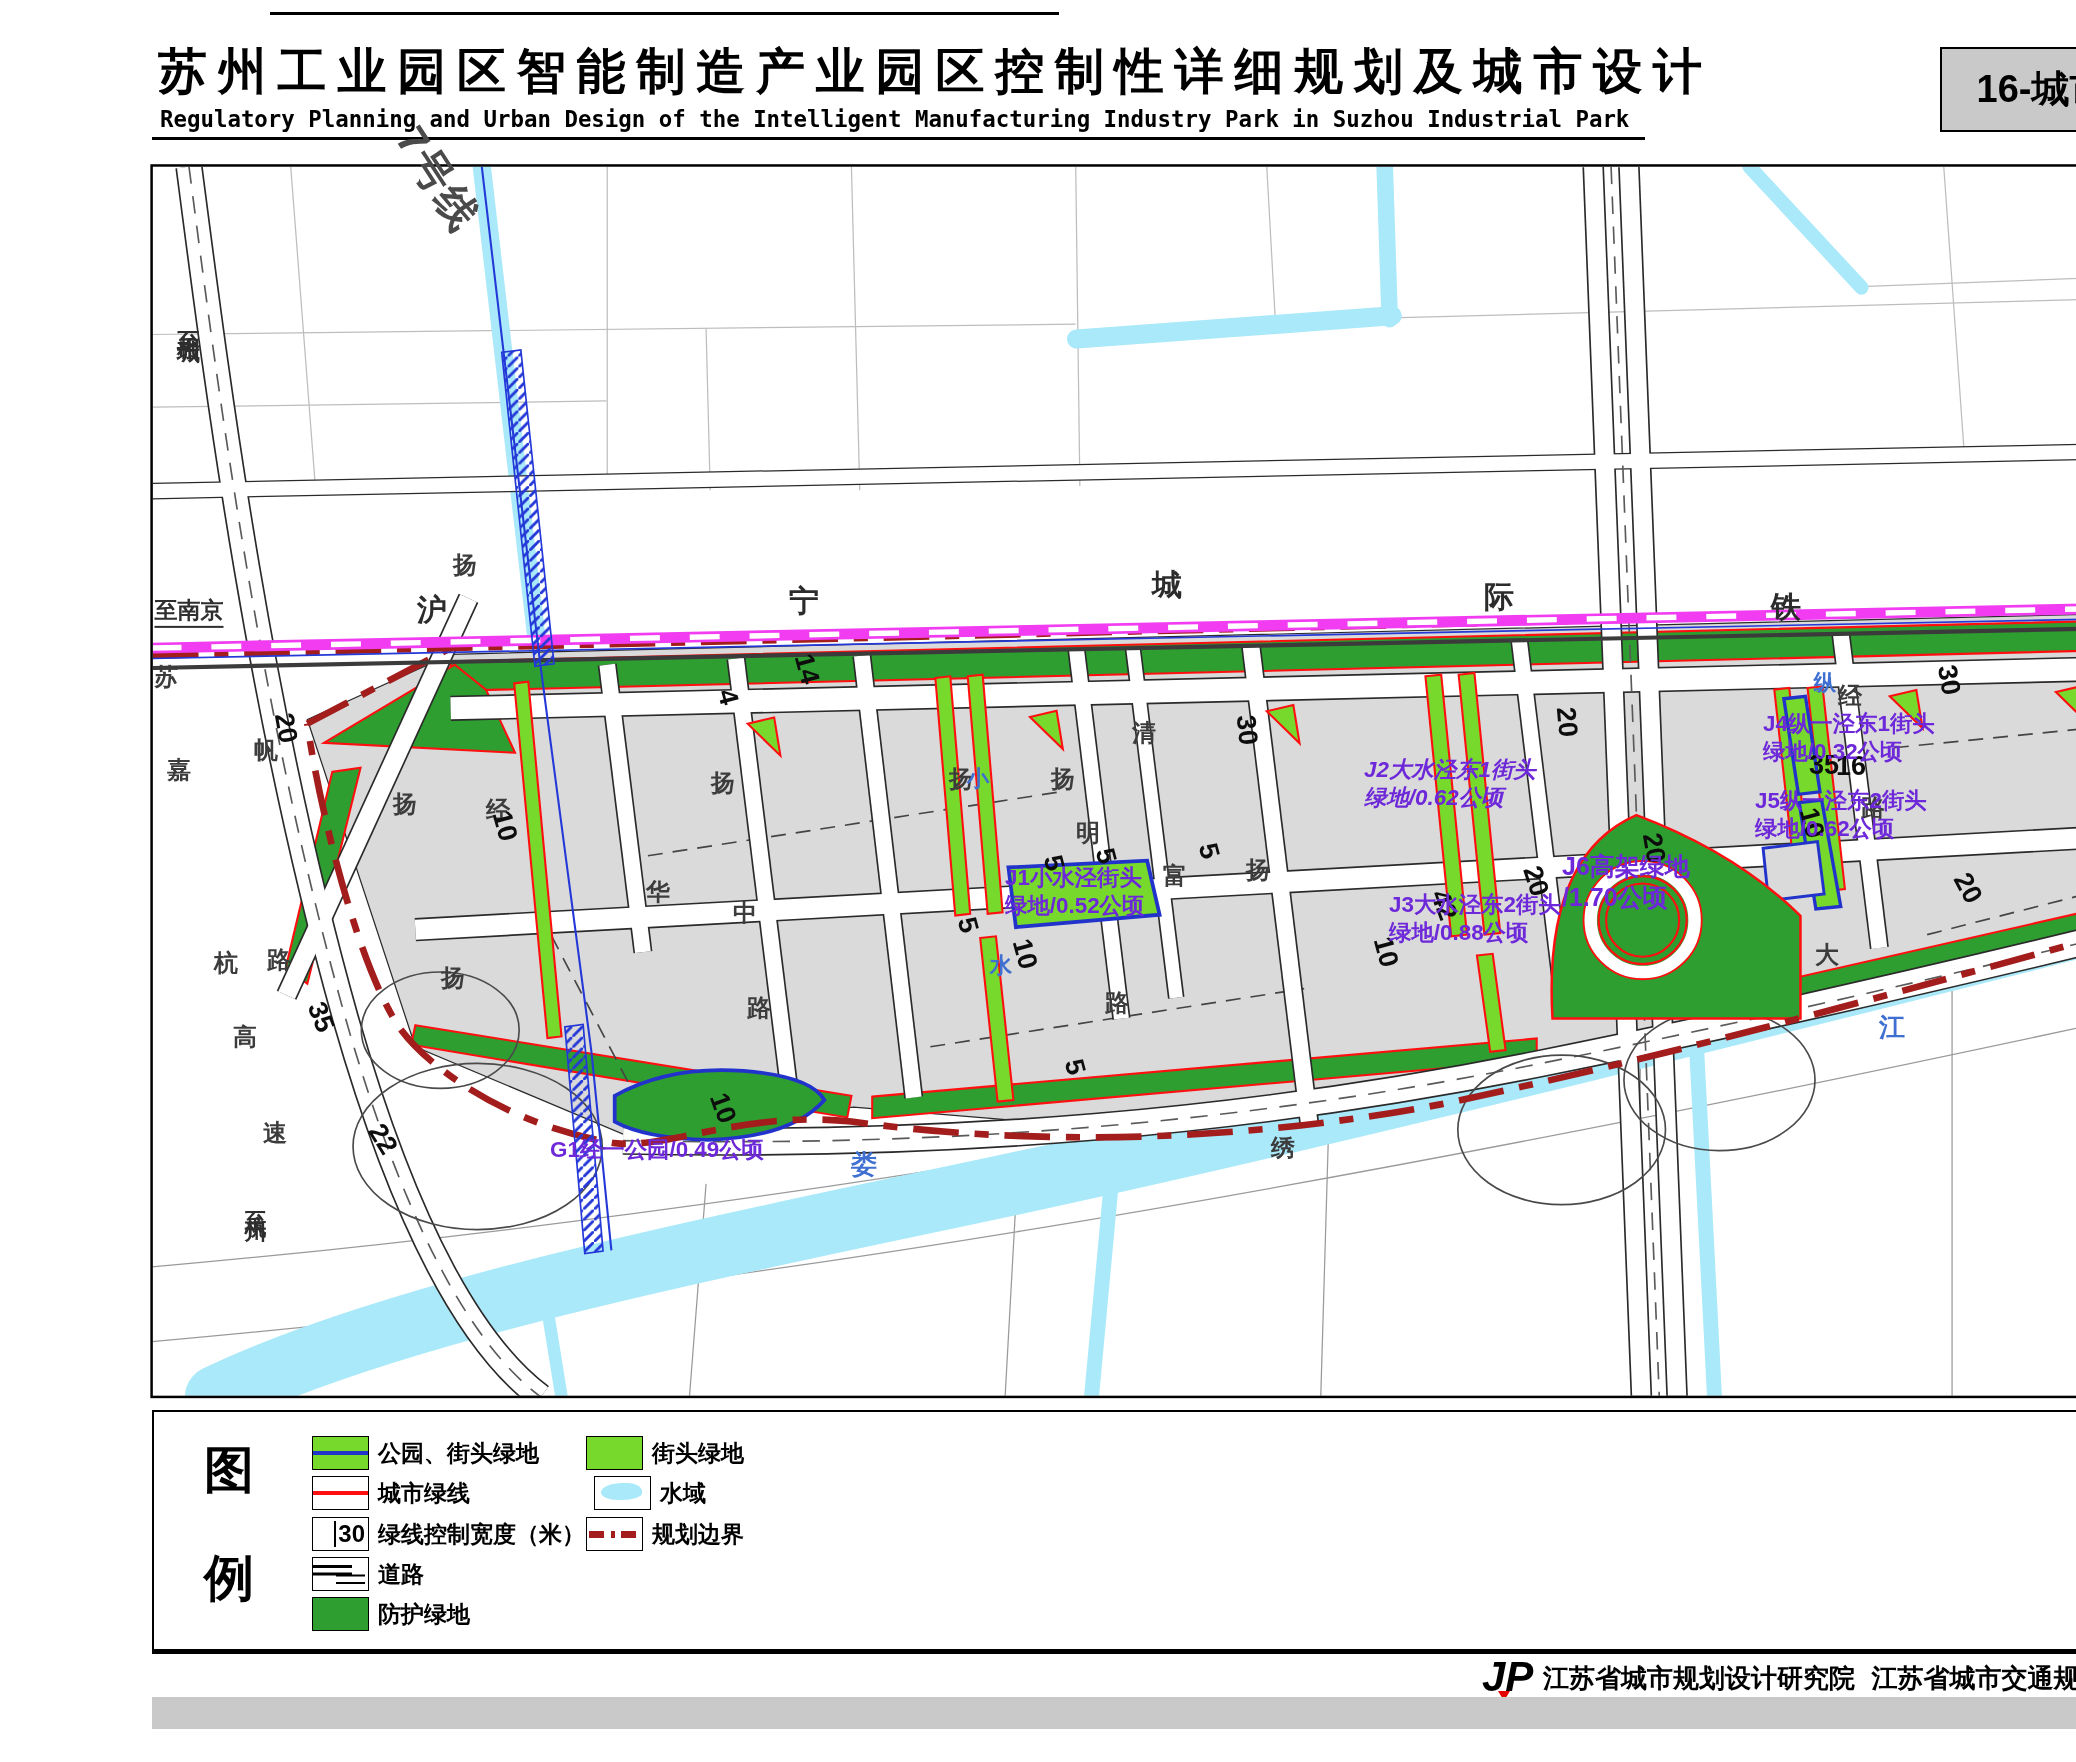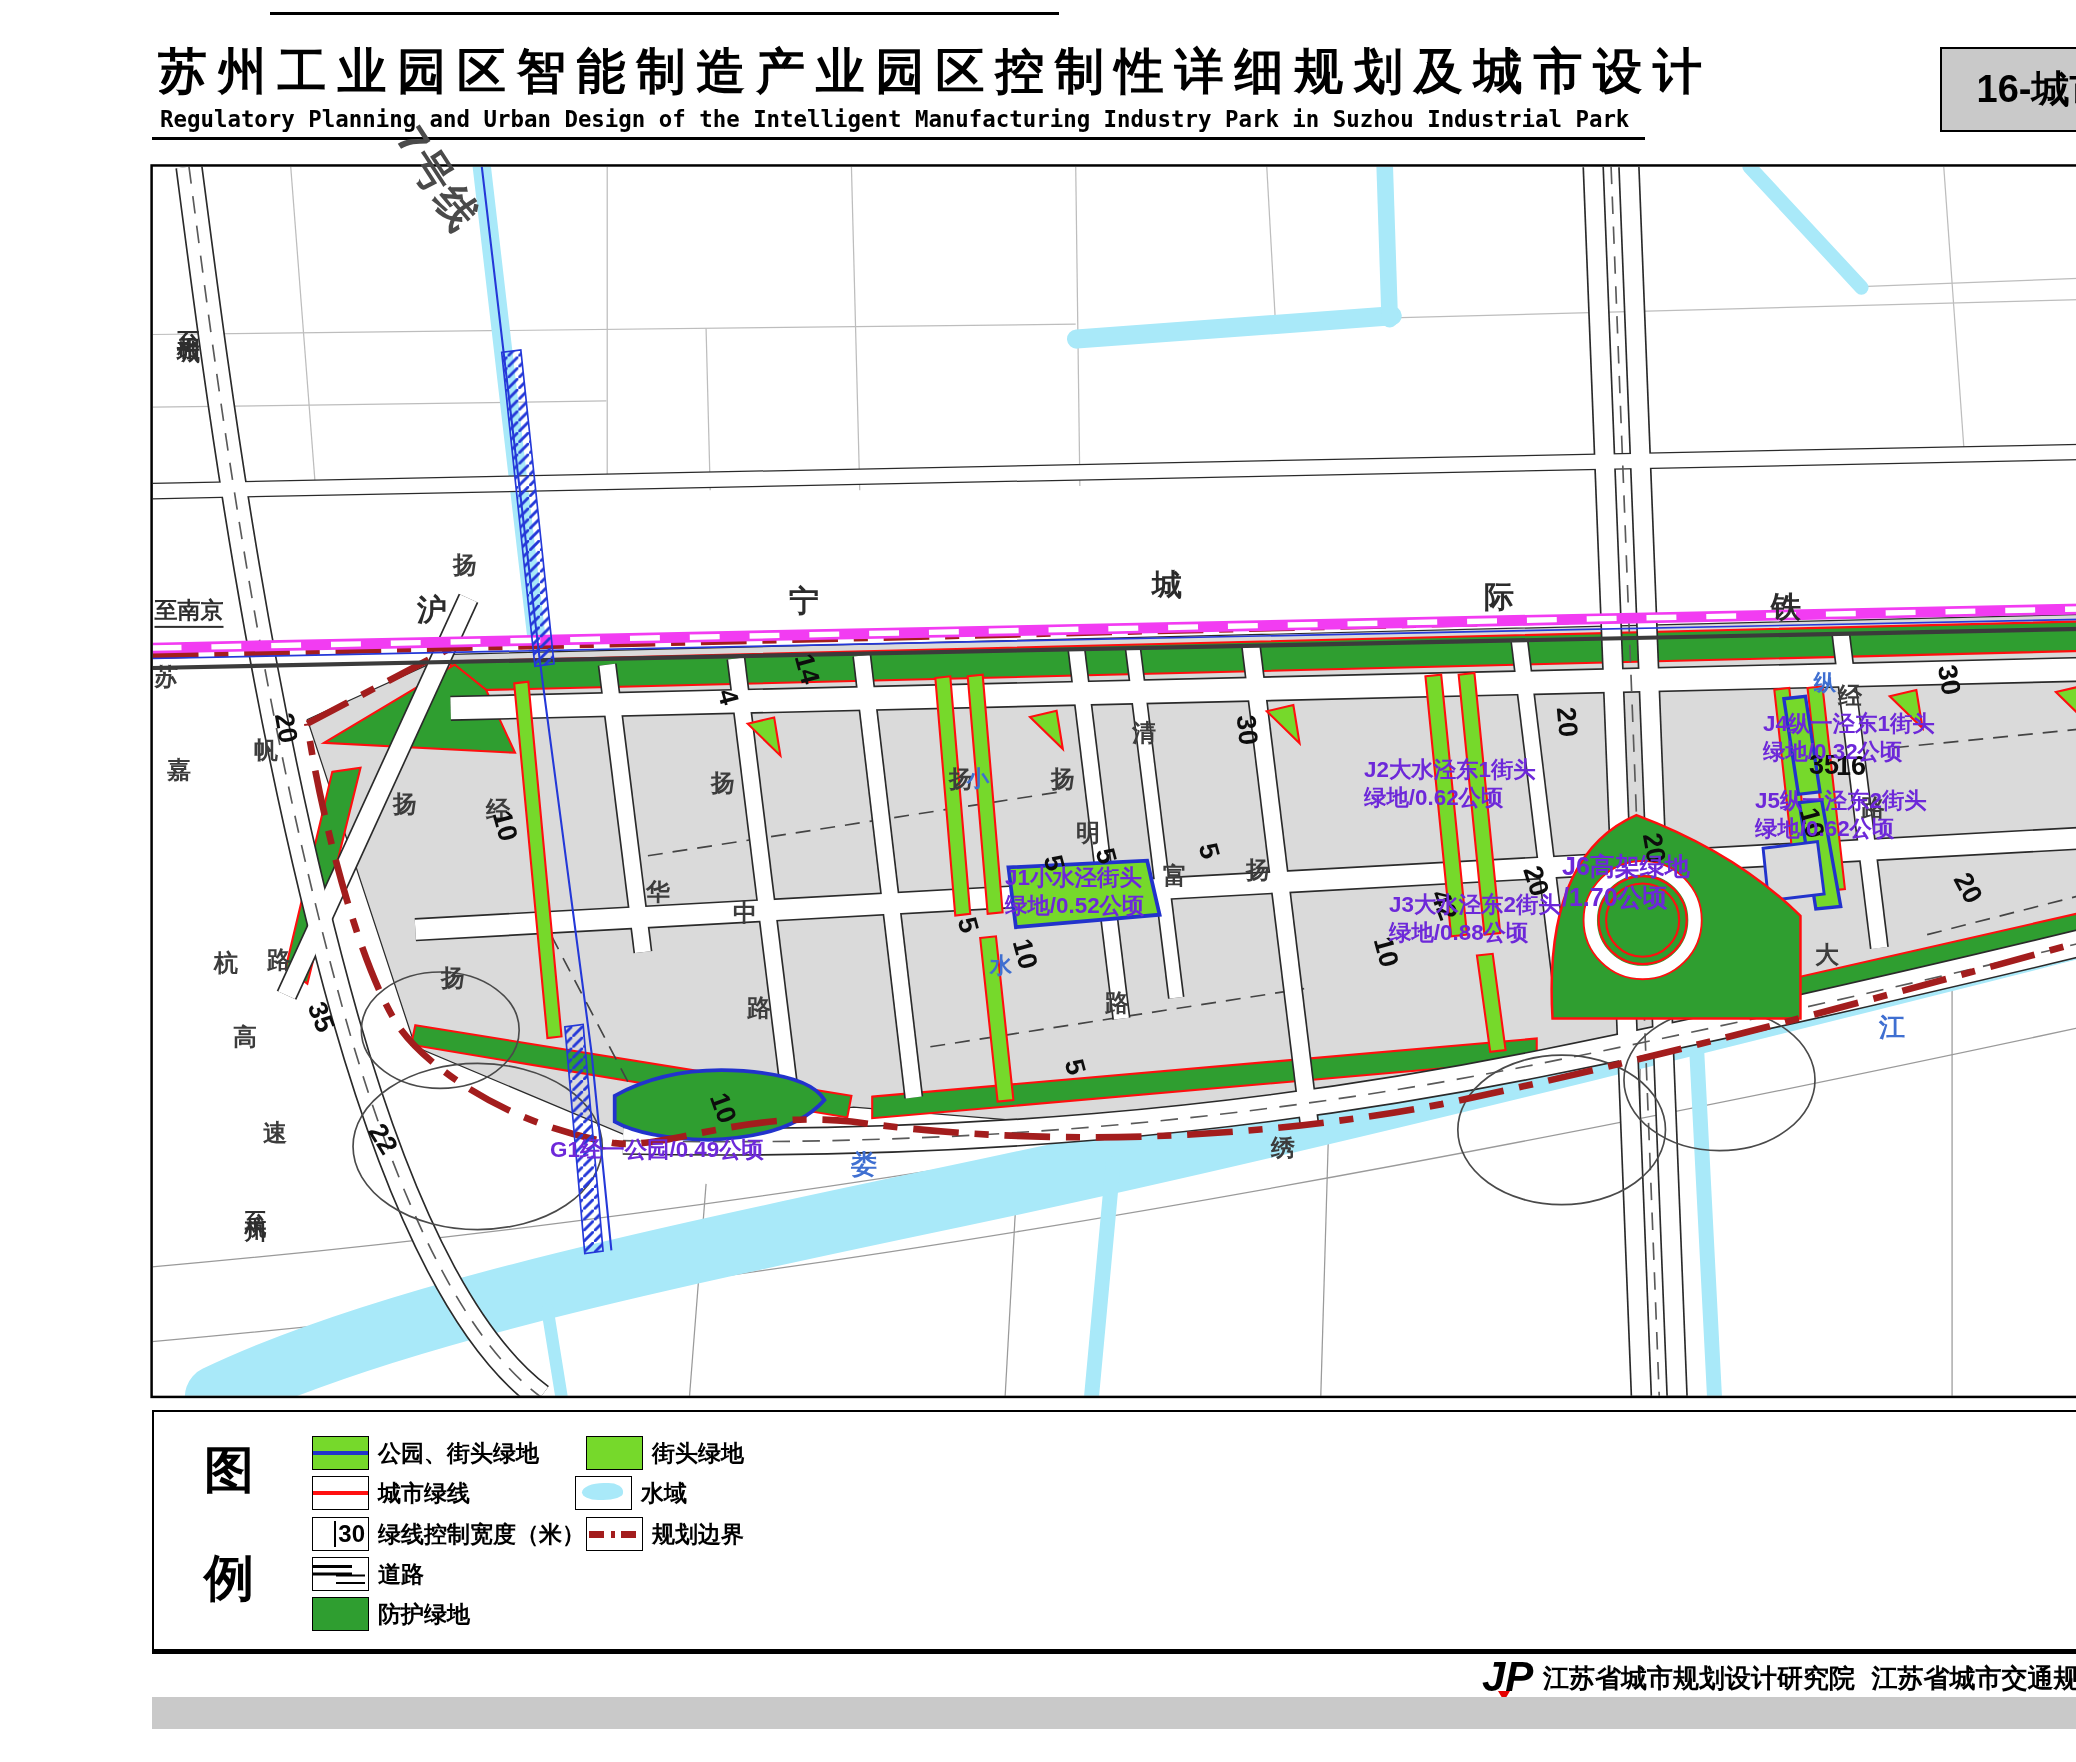--- a/index.html
+++ b/index.html
@@ -314,21 +314,21 @@
       <div class="lbl num" style="left: 1536px; top: 881px; font-size: 27px; --r: 72deg;">20</div>
       <div class="lbl num" style="left: 1386px; top: 952px; font-size: 27px; --r: 75deg;">10</div>
       <div class="lbl num" style="left: 1444px; top: 905px; font-size: 27px; --r: 70deg;">42</div>
       <div class="lbl num" style="left: 1812px; top: 823px; font-size: 27px; --r: 75deg;">10</div>
       <div class="lbl num" style="left: 1824px; top: 765px; font-size: 27px;">35</div>
       <div class="lbl num" style="left: 1851px; top: 766px; font-size: 27px;">16</div>
       <div class="lbl num" style="left: 1949px; top: 680px; font-size: 27px; --r: 80deg;">30</div>
       <div class="lbl num" style="left: 1968px; top: 888px; font-size: 27px; --r: 62deg;">20</div>
       <div class="lbl glabel" style="left: 1005px; top: 864px; font-size: 22.4px;">J1小水泾街头
 绿地/0.52公顷</div>
-      <div class="lbl glabel" style="left: 1364px; top: 756px; font-size: 22.4px;">J2大水泾东1街头
+      <div class="lbl glabel" style="left: 1364px; top: 756px; font-size: 22.4px; font-style: italic;">J2大水泾东1街头
 绿地/0.62公顷</div>
       <div class="lbl glabel" style="left: 1389px; top: 891px; font-size: 22.4px;">J3大水泾东2街头
 绿地/0.88公顷</div>
       <div class="lbl glabel" style="left: 1763px; top: 710px; font-size: 22.4px;">J4纵一泾东1街头
 绿地/0.32公顷</div>
       <div class="lbl glabel" style="left: 1755px; top: 787px; font-size: 22.4px;">J5纵一泾东2街头
 绿地/0.62公顷</div>
       <div class="lbl glabel" style="left: 1562px; top: 851px; font-size: 25px;">J6高架绿地
 /1.70公顷</div>
       <div class="lbl glabel" style="left: 550px; top: 1092px; font-size: 22.4px; margin-top: 44px;">G1经一公园/0.49公顷</div>
@@ -358,21 +358,21 @@
       <div class="lg-row" style="left: 158px; top: 185px;">
         <span class="sw protect"></span>
         <span class="lg-label">防护绿地</span>
       </div>
     </div>
   <div class="lg-col" id="lg-col-right">
       <div class="lg-row" style="left: 432px; top: 24px;">
         <span class="sw street"></span>
         <span class="lg-label">街头绿地</span>
       </div>
-      <div class="lg-row" style="left: 421px; top: 64px;">
+      <div class="lg-row" style="left: 440px; top: 64px;">
         <span class="sw water"></span>
         <span class="lg-label">水域</span>
       </div>
       <div class="lg-row" style="left: 432px; top: 105px;">
         <span class="sw boundary"></span>
         <span class="lg-label">规划边界</span>
       </div>
     </div>
 
 </div>

